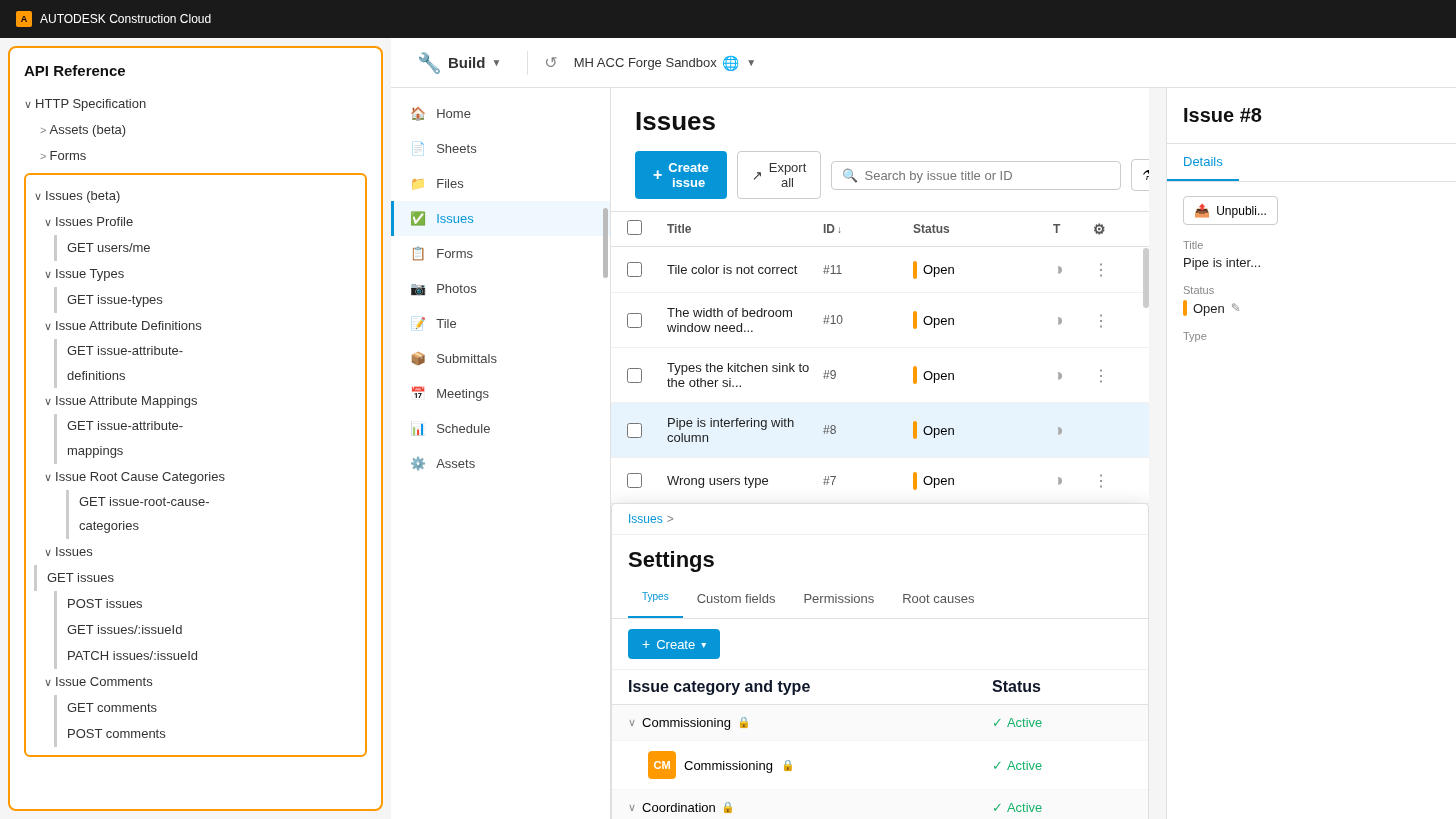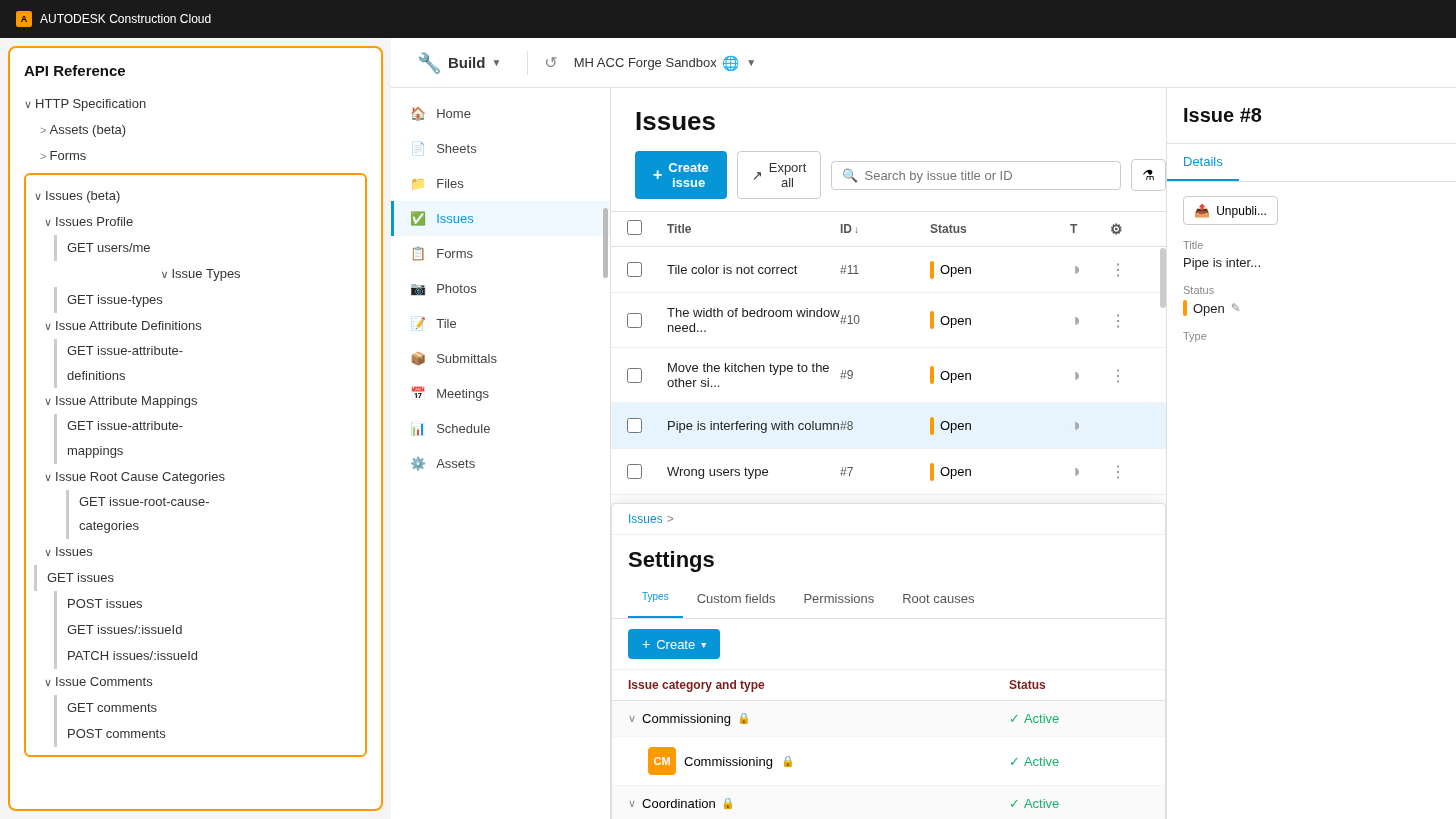--- a/index.html
+++ b/index.html
@@ -33,21 +33,21 @@
       <div style="border:2px solid #f90;border-radius:6px;padding:8px 8px;margin-top:4px;">
         <div style="line-height:2;color:#333;font-size:13px;cursor:pointer;font-weight:500;">
           <span style="font-size:11px;color:#555;">∨ </span>Issues (beta)
         </div>
         <div style="padding-left:10px;line-height:2;color:#333;font-size:13px;cursor:pointer;">
           <span style="font-size:11px;color:#555;">∨ </span>Issues Profile
         </div>
         <div style="margin-left:20px;padding-left:10px;border-left:3px solid #ccc;line-height:2;color:#333;font-size:13px;cursor:pointer;">
           GET users/me
         </div>
-        <div style="padding-left:10px;line-height:2;color:#333;font-size:13px;cursor:pointer;text-align:center;">
+        <div style="padding-left:10px;line-height:2;color:#333;font-size:13px;cursor:pointer;">
           <span style="font-size:11px;color:#555;">∨ </span>Issue Types
         </div>
         <div style="margin-left:20px;padding-left:10px;border-left:3px solid #ccc;line-height:2;color:#333;font-size:13px;cursor:pointer;">
           GET issue-types
         </div>
         <div style="padding-left:10px;line-height:2;color:#333;font-size:13px;cursor:pointer;">
           <span style="font-size:11px;color:#555;">∨ </span>Issue Attribute Definitions
         </div>
         <div style="margin-left:20px;padding-left:10px;border-left:3px solid #ccc;line-height:1.9;color:#333;font-size:13px;cursor:pointer;">
           GET issue-attribute-<br>definitions
@@ -201,21 +201,21 @@
               <div style="display:flex;align-items:center;gap:6px;font-size:13px;">
                 <div style="width:4px;height:18px;border-radius:2px;background:#f90;"></div>
                 <span>Open</span>
               </div>
               <div style="font-size:18px;color:#aaa;">◑</div>
               <div style="font-size:16px;color:#888;cursor:pointer;">⋮</div>
             </div>
 
             <div style="display:grid;grid-template-columns:40px 1fr 90px 140px 40px 40px;padding:12px 16px;border-bottom:1px solid #f0f0f0;align-items:center;cursor:pointer;">
               <input type="checkbox" style="width: 15px; height: 15px; cursor: pointer;">
-              <div style="font-size:13px;color:#222;">Move the kitchen type to the other si...</div>
+              <div style="font-size:13px;color:#222;">Types the kitchen sink to the other si...</div>
               <div style="font-size:12px;color:#555;">#9</div>
               <div style="display:flex;align-items:center;gap:6px;font-size:13px;">
                 <div style="width:4px;height:18px;border-radius:2px;background:#f90;"></div>
                 <span>Open</span>
               </div>
               <div style="font-size:18px;color:#aaa;">◑</div>
               <div style="font-size:16px;color:#888;cursor:pointer;">⋮</div>
             </div>
 
             <div style="display:grid;grid-template-columns:40px 1fr 90px 140px 40px 40px;padding:12px 16px;border-bottom:1px solid #f0f0f0;align-items:center;cursor:pointer;background:#e8f4fd;">
@@ -262,21 +262,21 @@
             </div>
 
             <div style="padding:10px 16px;border-bottom:1px solid #f0f0f0;">
               <button style="display:flex;align-items:center;gap:6px;background:#0696D7;color:#fff;border:none;border-radius:4px;padding:7px 14px;font-size:13px;font-weight:500;cursor:pointer;">
                 <span style="font-size:14px;">+</span>
                 <span>Create</span>
                 <span style="font-size:10px;">▾</span>
               </button>
             </div>
 
-            <div style="display:grid;grid-template-columns:1fr 140px;padding:8px 16px;border-bottom:1px solid #e0e0e0;font-weight:600;font-size:12px;color:#7f1d1d;">
+            <div style="display:grid;grid-template-columns:1fr 140px;padding:8px 16px;border-bottom:1px solid #e0e0e0;font-weight:600;font-size:16px;color:#0f172a;">
               <div>Issue category and type</div>
               <div>Status</div>
             </div>
 
             <div style="display:grid;grid-template-columns:1fr 140px;padding:10px 16px;border-bottom:1px solid #f5f5f5;align-items:center;background:#fafafa;cursor:pointer;">
               <div style="display:flex;align-items:center;gap:6px;font-weight:500;font-size:13px;">
                 <span style="font-size:11px;color:#888;">∨</span>
                 Commissioning
                 <span style="font-size:11px;color:#888;">🔒</span>
               </div>
@@ -304,21 +304,21 @@
               </div>
               <div style="display:flex;align-items:center;gap:4px;color:#17b26a;font-size:13px;">
                 <span>✓</span> Active
               </div>
             </div>
 
           </div>
 
         </div>
 
-        <div style="width:290px;min-width:290px;background:#fff;border-left:1px solid #e0e0e0;overflow-y:auto;display:flex;flex-direction:column;">
+        <div style="width:290px;min-width:290px;background:#fff;border-left:1px solid #e0e0e0;overflow-y:auto;display:flex;flex-direction:column;margin-left:17px;">
           <div style="padding:16px;border-bottom:1px solid #e0e0e0;">
             <div style="font-size:20px;font-weight:700;color:#111;">Issue #8</div>
           </div>
           <div style="display:flex;border-bottom:1px solid #e0e0e0;">
             <div style="padding:10px 16px;font-size:13px;cursor:pointer;color:#0696D7;border-bottom:2px solid #0696D7;font-weight:500;">Details</div>
           </div>
           <div style="padding:14px 16px;">
             <button style="display:flex;align-items:center;gap:6px;background:#fff;border:1px solid #ccc;border-radius:4px;padding:6px 10px;font-size:12px;cursor:pointer;margin-bottom:14px;">
               <span style="font-size:13px;">📤</span>
               <span>Unpubli...</span>

